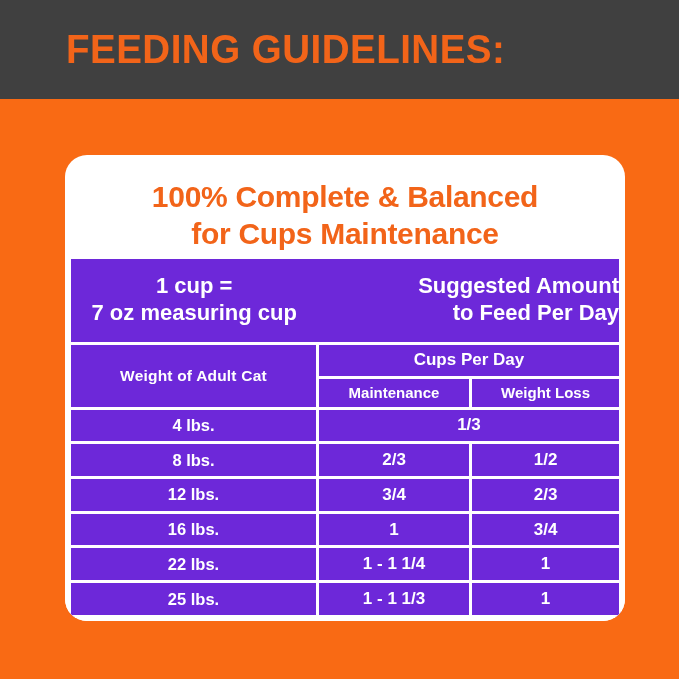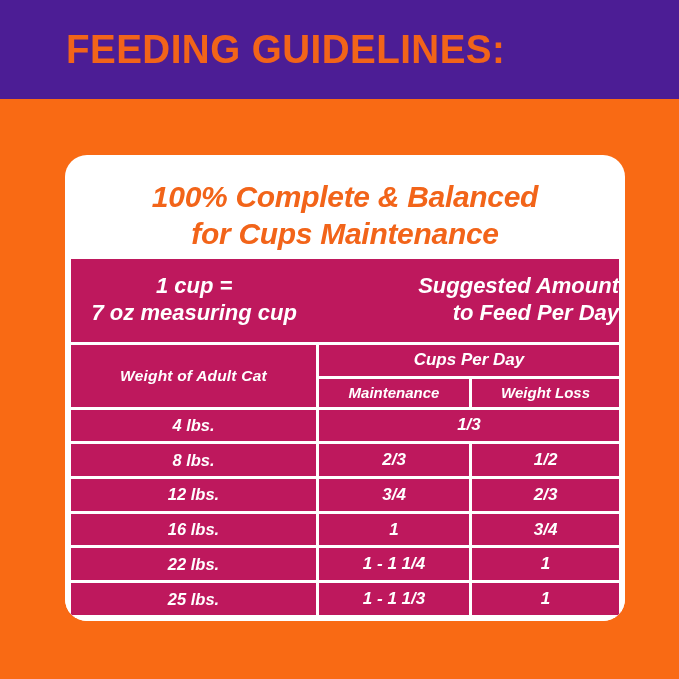--- a/index.html
+++ b/index.html
@@ -20,21 +20,21 @@
     background: #ffffff;
   }
 
   
   .banner {
     position: absolute;
     left: 0;
     top: 0;
     width: 679px;
     height: 99px;
-    background: #4c1d95;
+    background: #404040;
     display: flex;
     align-items: center;
   }
   .banner-title {
     margin-left: 66px;
     color: #F26419;
     font-size: 41px;
     font-weight: bold;
     letter-spacing: 0.5px;
     font-family: "Liberation Sans Narrow", "Liberation Sans", sans-serif;
@@ -44,21 +44,20 @@
   }
 
   
   .body-orange {
     position: absolute;
     left: 0;
     top: 99px;
     width: 679px;
     height: 580px;
     background: #F96A14;
-    font-style: italic;
   }
 
   
   .card {
     position: absolute;
     left: 65px;
     top: 56px;          
     width: 560px;
     height: 466px;      
     background: #ffffff;
@@ -90,21 +89,21 @@
     box-sizing: border-box;
   }
   table.feed {
     width: 100%;
     height: 100%;
     border-collapse: collapse;
     table-layout: fixed;
     background: #ffffff;
   }
   table.feed td {
-    background: #be185d;
+    background: #6d28d9;
     color: #ffffff;
     text-align: center;
     vertical-align: middle;
     border: 3px solid #ffffff;
     font-weight: bold;
     padding: 0;
   }
   .r-headline td {
     font-size: 22px;
     line-height: 1.22;

